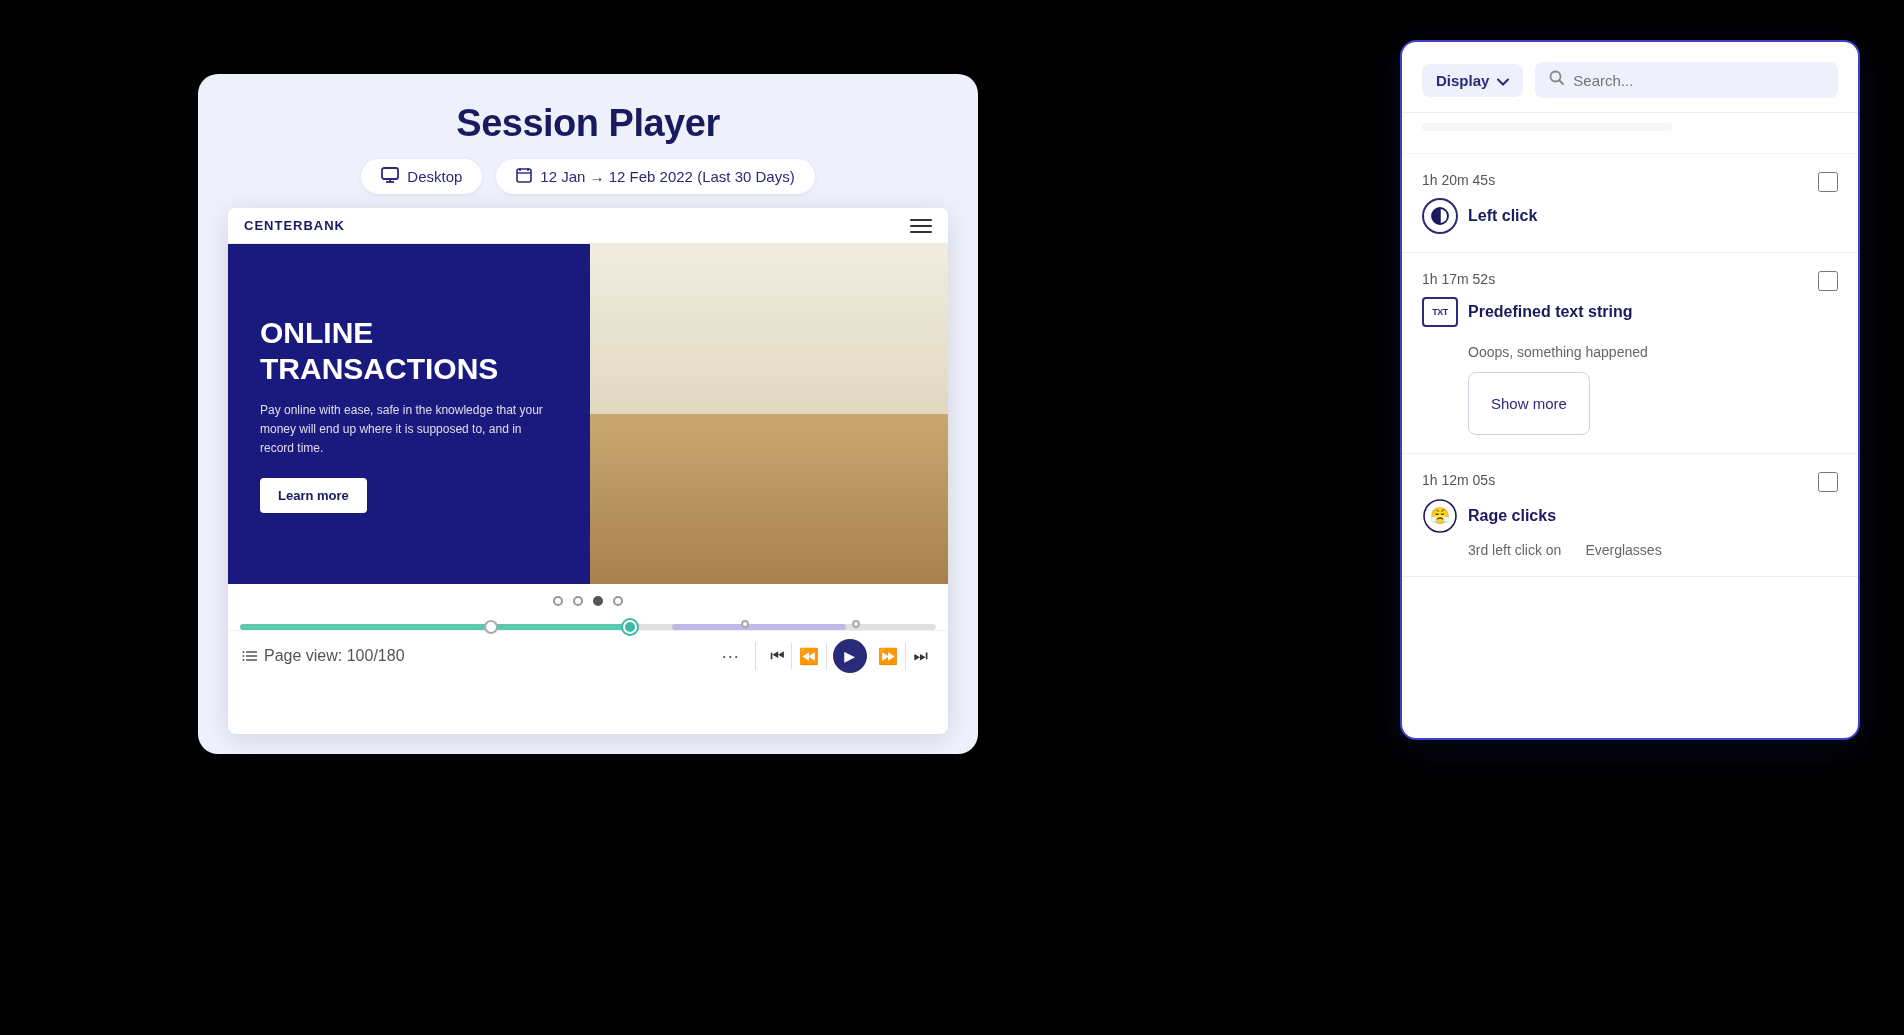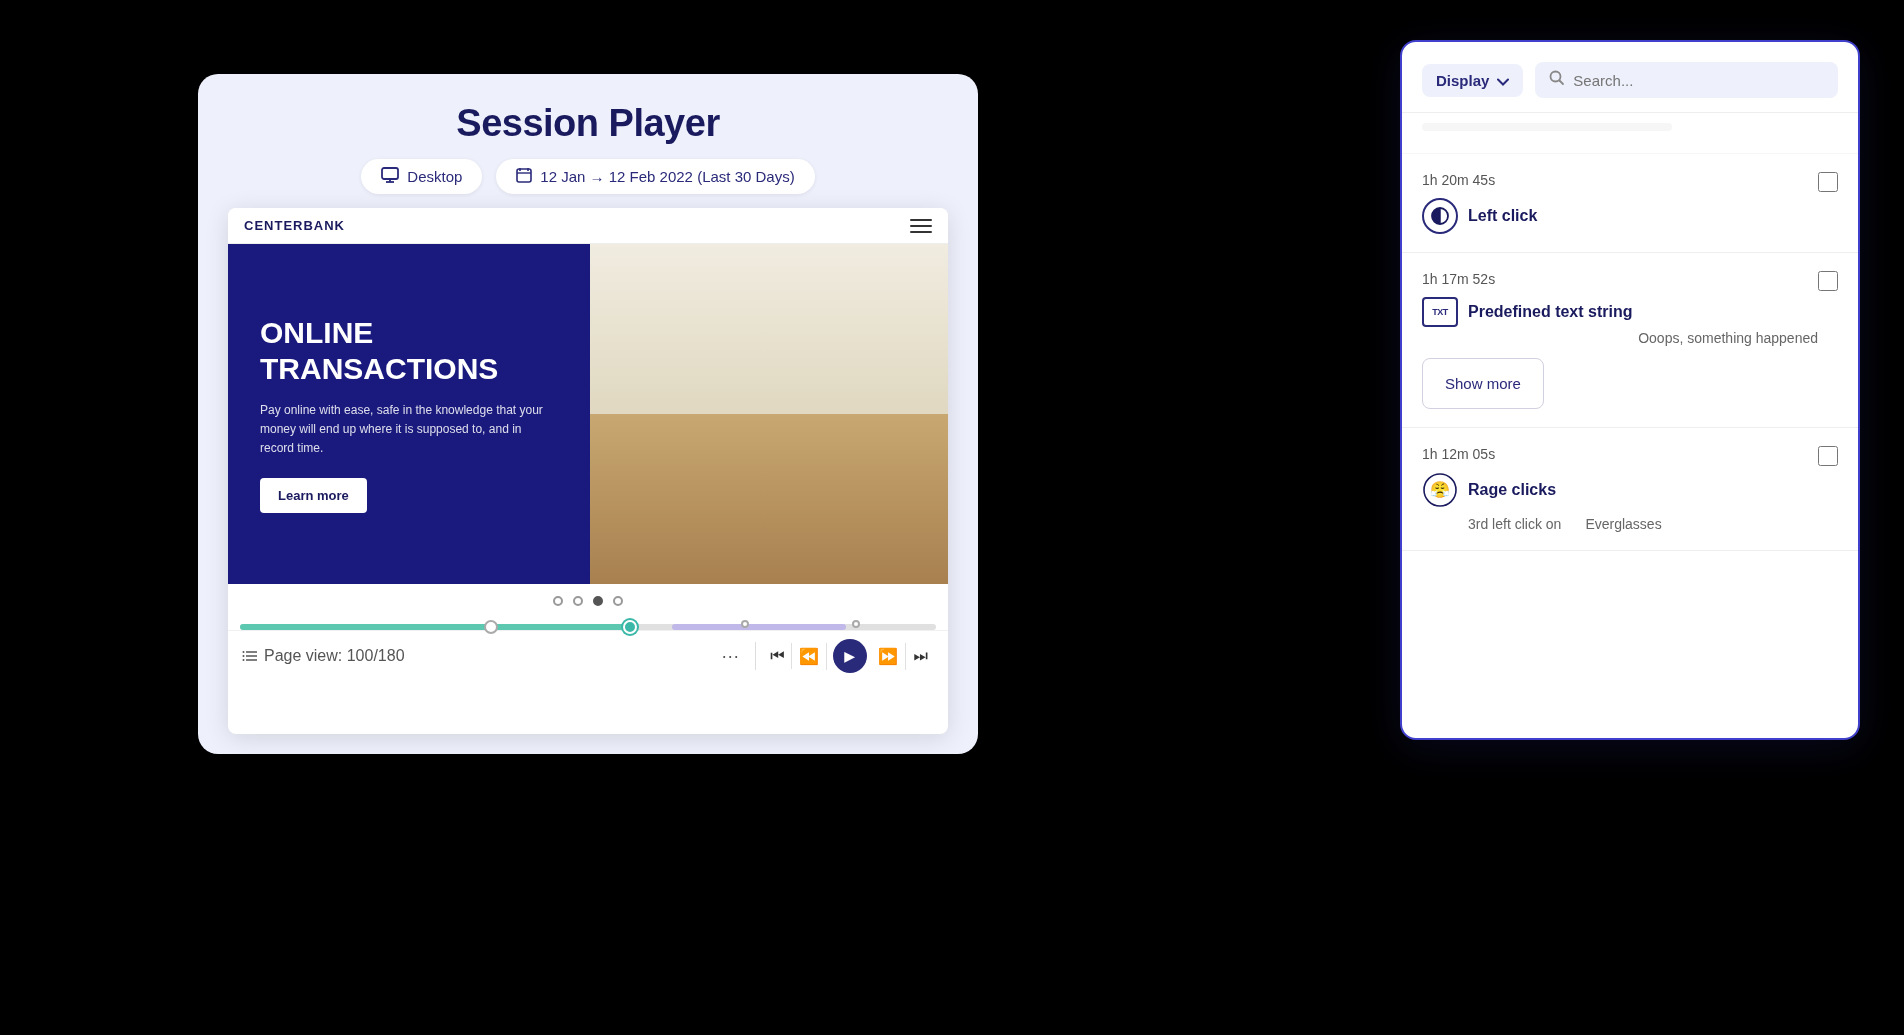--- a/index.html
+++ b/index.html
@@ -423,46 +423,46 @@
 
     .event-label {
       font-size: 16px;
       font-weight: 600;
       color: #1a1a5e;
     }
 
     .event-detail {
       font-size: 14px;
       color: #666;
-      margin-top: 3px;
+      margin-top: 17px;
       padding-left: 46px;
-      text-align: right;
     }
 
     .event-checkbox {
       margin-left: auto;
       width: 20px;
       height: 20px;
       border: 2px solid #aaa;
       border-radius: 3px;
       cursor: pointer;
       background: #fff;
       flex-shrink: 0;
     }
 
     .show-more-btn {
       display: inline-block;
       background: #fff;
       border: 1px solid #d0d0e0;
       border-radius: 8px;
-      padding: 16px 22px;
+      padding: 22px 22px;
       font-size: 15px;
       color: #2a2a7a;
       cursor: pointer;
       margin-top: 12px;
+      margin-left: 46px;
     }
 
     .event-detail-split {
       display: flex;
       gap: 24px;
       font-size: 14px;
       color: #666;
       margin-top: 8px;
       padding-left: 46px;
     }

